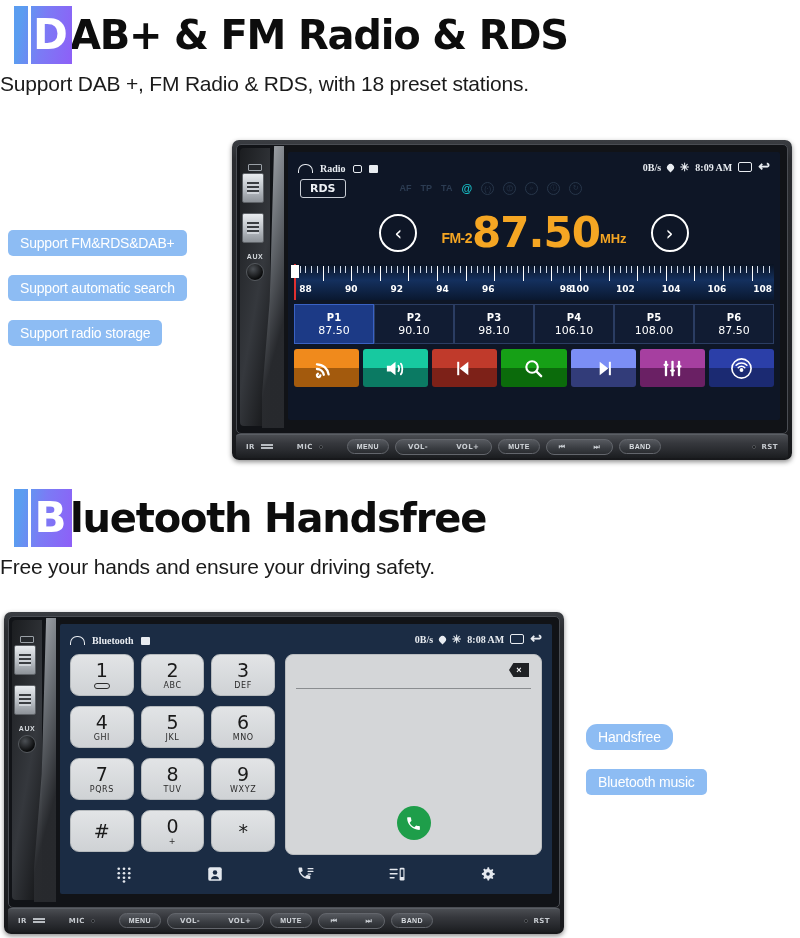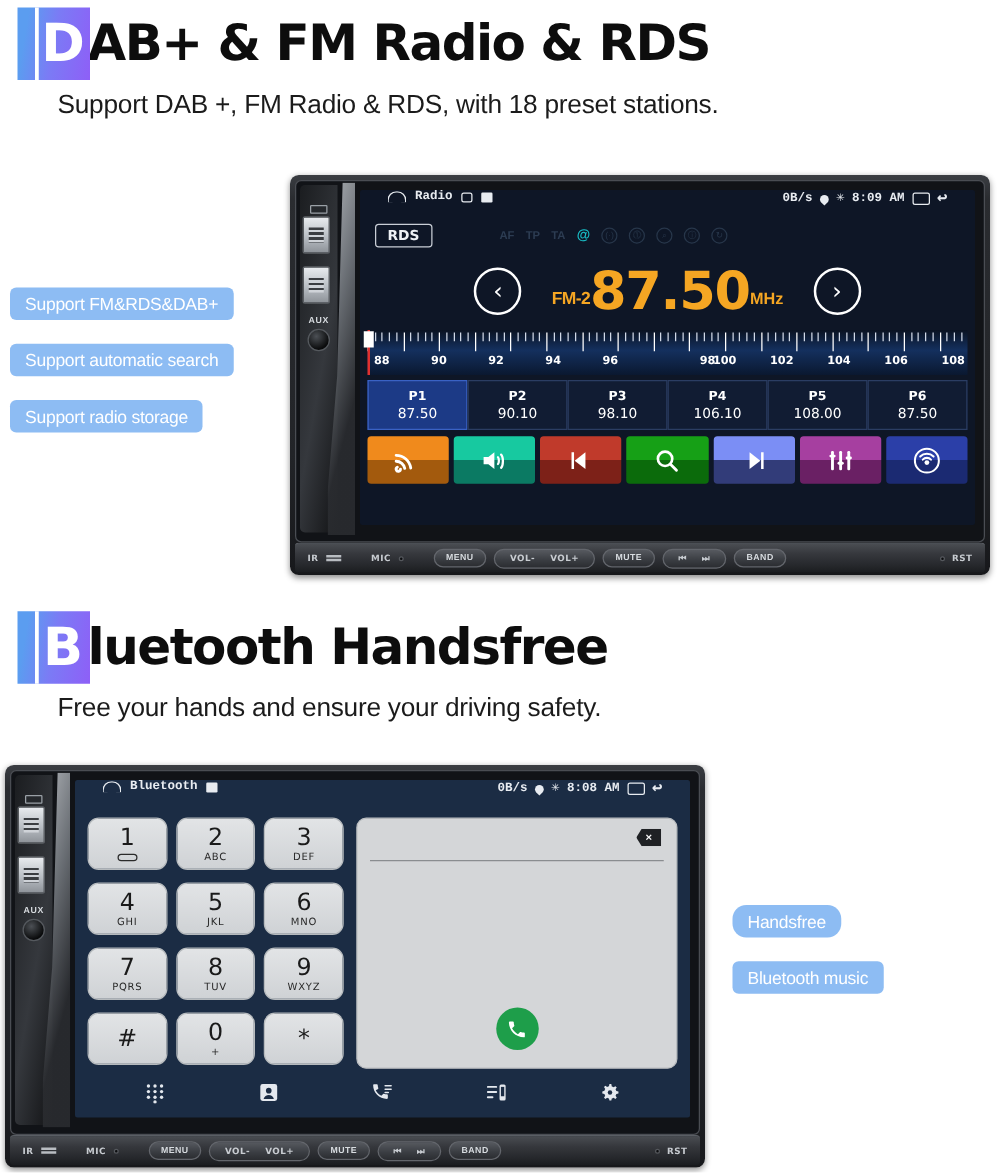--- a/index.html
+++ b/index.html
@@ -30,21 +30,21 @@
     font-family:"DejaVu Sans", sans-serif;
     font-weight:bold; font-size:42px; line-height:1;
     letter-spacing:-1px; padding-left:14px;
   }
   .head-title{
     font-family:"DejaVu Sans", sans-serif;
     font-weight:bold; font-size:40px; letter-spacing:-1.2px;
     margin-left:-2px; white-space:nowrap; color:#0d0d0d;
   }
   .head-sub{
-    font-size:21px; color:#1b1b1b; margin-top:6px; padding-left:46px;
+    font-size:21px; color:#1b1b1b; margin-top:6px; 
     letter-spacing:-.2px; white-space:nowrap;
   }
 
   
   .unit { position:absolute; }
   .chassis{
     position:absolute; inset:0;
     background:linear-gradient(180deg,#3a3d42 0%,#2a2c30 6%,#222428 70%,#17181b 100%);
     border-radius:7px;
     box-shadow:0 2px 5px rgba(0,0,0,.45);
@@ -103,36 +103,36 @@
   }
   .bz-key{
     background:linear-gradient(180deg,#56595f,#393c41 60%,#2b2d31);
     border:1px solid #63666c; border-radius:9px;
     padding:3px 9px; color:#d8dce0; font-size:7px; font-weight:bold;
     letter-spacing:.4px; white-space:nowrap;
   }
   .bz-group{
     background:linear-gradient(180deg,#56595f,#393c41 60%,#2b2d31);
     border:1px solid #63666c; border-radius:9px;
-    padding:3px 12px; display:flex; gap:12px;
+    padding:3px 12px; display:flex; gap:28px;
   }
   .ir-lines{ display:inline-block; width:12px; }
   .ir-lines b{ display:block; height:1.5px; background:#b9bdc2; margin:1.5px 0; }
   .dot{ width:4px;height:4px;border-radius:50%;background:#0c0d0f;display:inline-block;border:1px solid #55585d;}
   .spacer{ flex:1; }
 
   
   .screen{
     position:absolute; overflow:hidden;
     background:#0e1626; border-radius:2px;
   }
   .statusbar{
-    display:flex; align-items:flex-start; height:22px; padding:0 22px;
+    display:flex; align-items:flex-end; height:22px; padding:0 10px;
     color:#e8ecf1; font-size:10px; font-weight:bold;
-    font-family:Liberation Mono, monospace;
+    font-family:Liberation Serif, serif;
   }
   .sb-left{ display:flex; align-items:center; gap:7px; }
   .sb-right{ display:flex; align-items:center; gap:6px; margin-left:auto; }
   .ico-home{
     width:15px;height:9px;border:1.6px solid #e8ecf1;
     border-radius:7px 7px 0 0; border-bottom:none;
   }
   .ico-sd{ width:9px;height:8px;background:#e8ecf1;border-radius:1px;}
   .ico-cam{ width:9px;height:8px;border:1.5px solid #e8ecf1;border-radius:2px;}
   .ico-pin{

